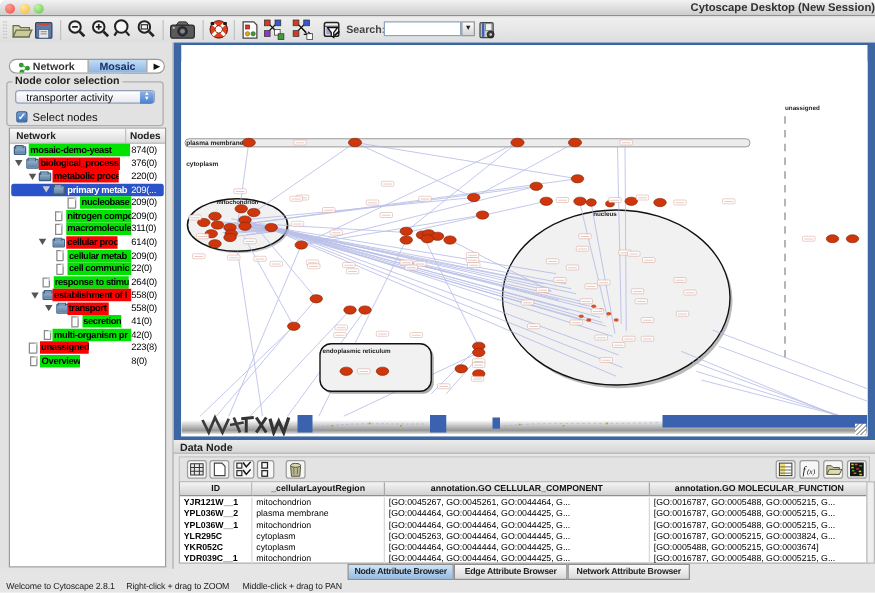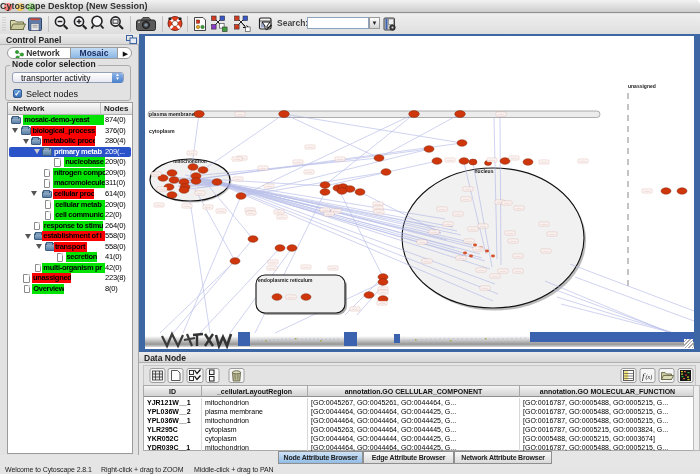--- a/index.html
+++ b/index.html
@@ -1,19 +1,19 @@
 <!DOCTYPE html>
 <html><head><meta charset="utf-8"><style>
 *{margin:0;padding:0;box-sizing:border-box}
 html,body{width:700px;height:474px;overflow:hidden}
 body{font-family:"Liberation Sans",sans-serif;background:#fff}
 #app{position:absolute;left:0;top:0;width:700px;height:474px;background:#e5e5e5;overflow:hidden;border-radius:5px 5px 0 0}
 #titlebar{position:absolute;left:0;top:0;width:700px;height:13px;background:linear-gradient(#f2f2f2,#cdcdcd);border-bottom:1px solid #8f8f8f;border-radius:5px 5px 0 0}
 .tl{position:absolute;top:2.5px;width:8px;height:8px;border-radius:50%}
-#ttl{position:absolute;left:0;top:1px;width:700px;text-align:left;font-size:9px;font-weight:bold;color:#303030}
+#ttl{position:absolute;left:0;top:1px;width:700px;text-align:right;font-size:9px;font-weight:bold;color:#303030}
 #toolbar{position:absolute;left:0;top:14px;width:700px;height:20px;background:linear-gradient(#efefef,#dedede)}
 #searchlbl{position:absolute;left:277px;top:18px;font-size:8.5px;font-weight:bold;color:#444}
 #searchbox{position:absolute;left:307px;top:17px;width:62px;height:12px;background:#fff;border:1px solid #8da4c0}
 #searchbtn{position:absolute;left:369px;top:17px;width:11px;height:12px;background:linear-gradient(#fdfdfd,#d5d5d5);border:1px solid #999;font-size:6px;color:#222;text-align:center;line-height:11px}
 
 #cpanel{position:absolute;left:0;top:34px;width:139px;height:421px;background:#e2e2e2;border-right:1px solid #a6a6a6}
 #cphead{position:absolute;left:0;top:0;width:139px;height:11px;background:linear-gradient(#ececec,#d8d8d8);border-bottom:1px solid #b5b5b5}
 #cphead span{position:absolute;left:6px;top:1px;font-size:8.5px;font-weight:bold;color:#222}
 #tabctl{position:absolute;left:7px;top:13px;width:125px;height:12px;background:#fff;border:1px solid #9b9b9b;border-radius:6px;overflow:hidden}
 #tabnet{position:absolute;left:0;top:0;width:62px;height:12px;font-size:8.5px;font-weight:bold;color:#333;text-align:center;line-height:11px}
@@ -174,27 +174,20 @@
     <rect x="385.5" y="4.5" width="2" height="11" fill="#3a62ae"></rect>
     <rect x="388.5" y="5" width="5" height="5.5" fill="#efefef" stroke="#666" stroke-width="0.5"></rect>
     <circle cx="392.5" cy="13.5" r="2.8" fill="#3c3c3c" stroke="#111" stroke-width="0.5"></circle>
     <circle cx="392.5" cy="13.5" r="1" fill="#d9d9d9"></circle>
   </svg>
   <div id="searchlbl">Search:</div>
   <div id="searchbox"></div>
   <div id="searchbtn">▼</div>
 
   <div id="cpanel">
-    <div id="cphead">
-        <span>Control Panel</span>
-      <svg style="position:absolute;left:126px;top:1px" width="11" height="9" viewBox="0 0 11 9">
-        <rect x="0.5" y="0.5" width="6" height="5" fill="none" stroke="#3a62a4" stroke-width="1"></rect>
-        <rect x="4" y="3" width="6.5" height="5.5" fill="#e8ecf4" stroke="#3a62a4" stroke-width="1"></rect>
-      </svg>
-      </div>
     <div id="tabctl">
       <div id="tabnet"><svg style="position:absolute;left:7px;top:1.5px" width="9" height="9" viewBox="0 0 9 9">
             <g fill="#2aa52a" stroke="#166616" stroke-width="0.5">
               <circle cx="2" cy="2" r="1.6"></circle>
               <circle cx="7" cy="4.5" r="1.6"></circle>
               <circle cx="2.5" cy="7.5" r="1.6"></circle>
             </g>
             <g stroke="#2aa52a" stroke-width="0.8">
               <line x1="2" y1="2" x2="7" y2="4.5"></line>
               <line x1="7" y1="4.5" x2="2.5" y2="7.5"></line>
@@ -225,21 +218,21 @@
       <div class="trow" style="top:22.6px">
           <div class="arr" style="left:4.4px"></div>
           <div class="fold" style="left:12.7px"></div>
           <div class="hl rd" style="left:23.4px;width:65px">biological_process</div>
           <div class="num">376(0)</div>
         </div>
       <div class="trow" style="top:33.1px">
           <div class="arr" style="left:15.3px"></div>
           <div class="fold" style="left:23.4px"></div>
           <div class="hl rd" style="left:34.3px;width:53px">metabolic process</div>
-          <div class="num">280(4)</div>
+          <div class="num">220(0)</div>
         </div>
       <div class="trow" style="top:43.7px">
           <div style="position:absolute;left:1px;top:0;width:122px;height:10.4px;background:#2a53c9;border-radius:2px"></div>
           <div class="arr" style="left:25.9px;border-top-color:#cccccc"></div>
           <div class="fold" style="left:34.3px"></div>
           <div class="hl" style="left:44.9px;color:#fff">primary metab</div>
           <div class="num" style="color:#fff">209(...</div>
         </div>
       <div class="trow" style="top:54.2px">
           <div class="page" style="left:46.2px"></div>

